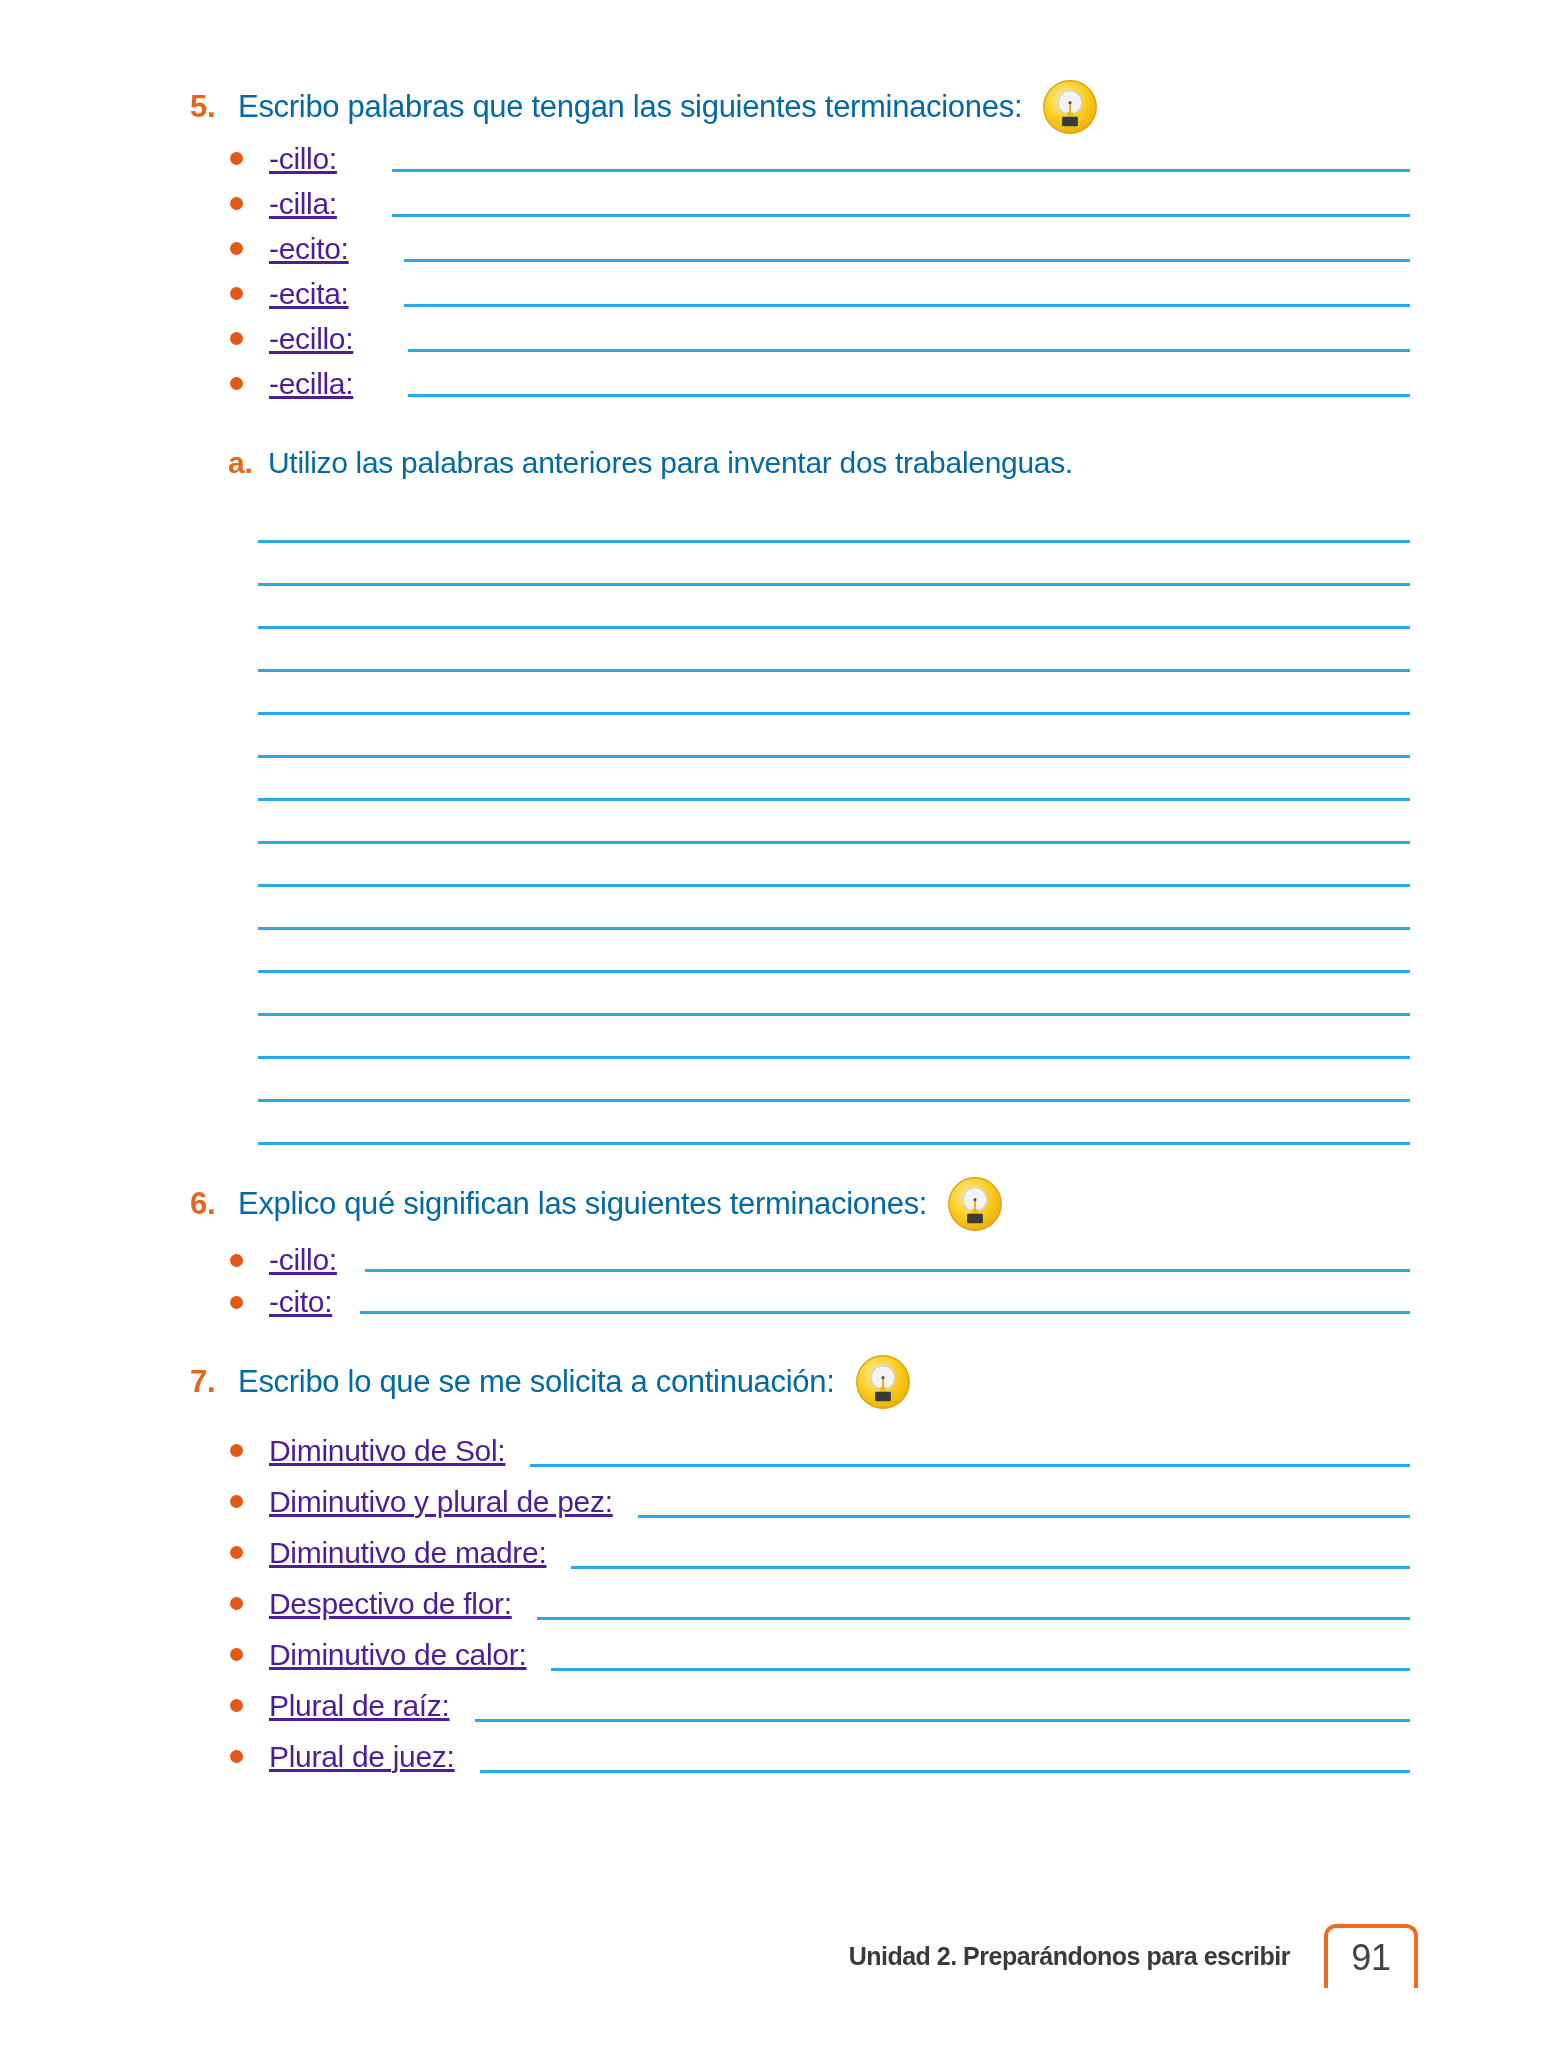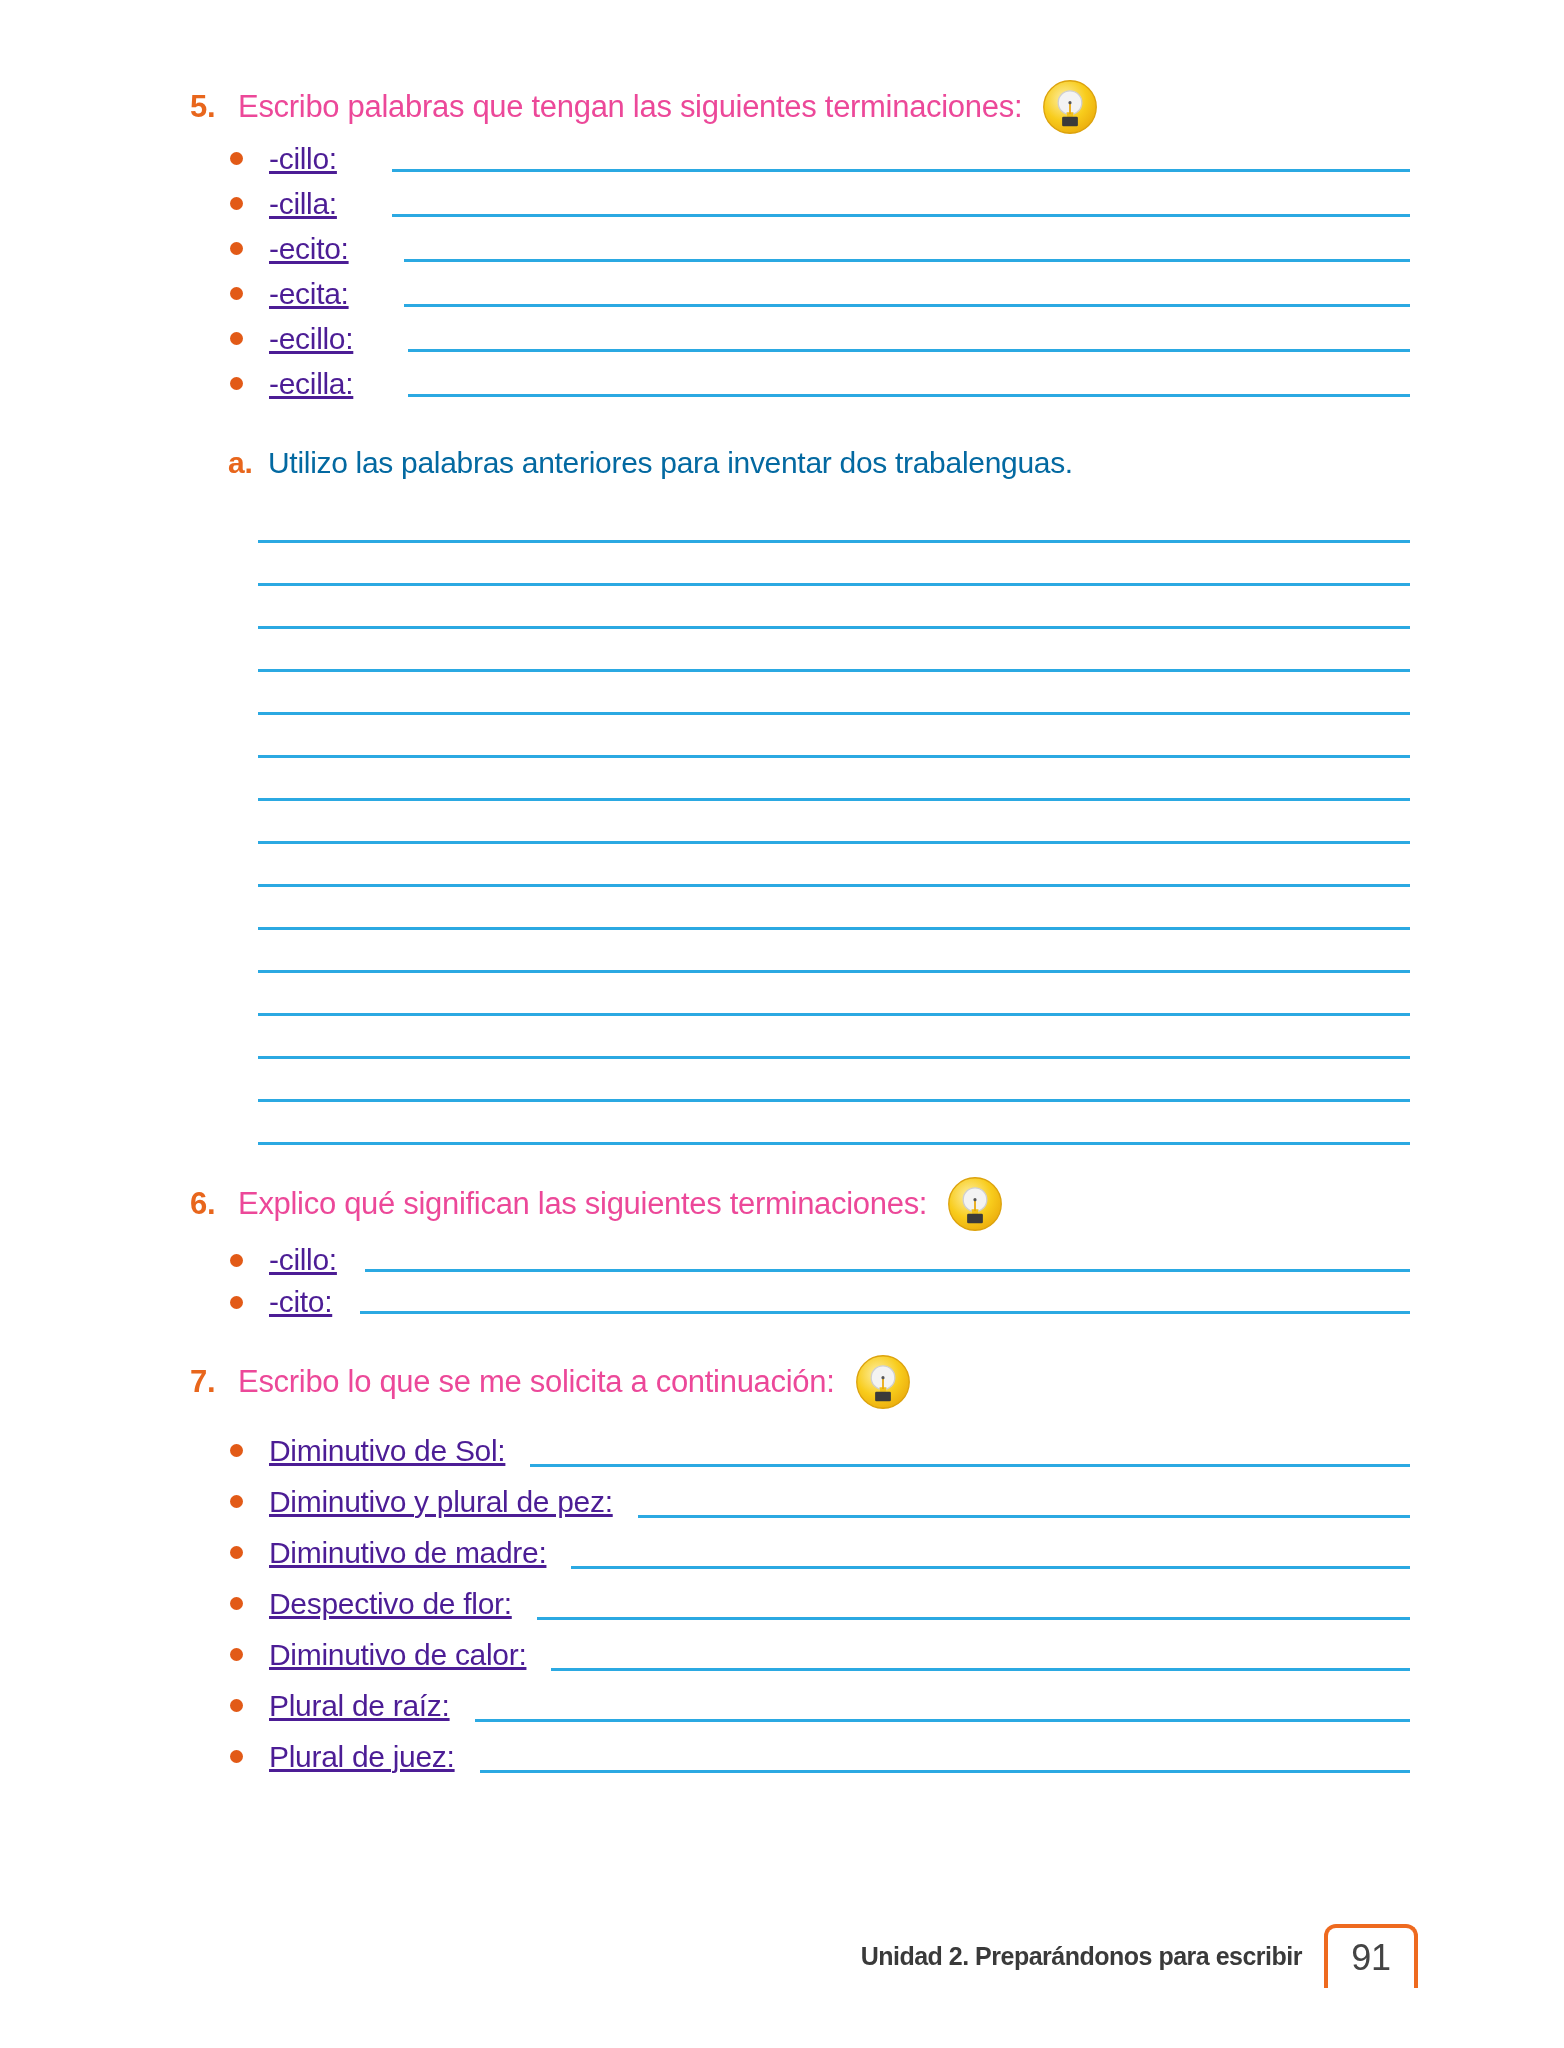--- a/index.html
+++ b/index.html
@@ -6,21 +6,21 @@
   body{
     width:1564px;height:2048px;position:relative;background:#ffffff;
     font-family:"Liberation Sans", sans-serif;color:#3a3a3a;
     letter-spacing:-0.3px;overflow:hidden;
   }
   .content{position:absolute;left:190px;top:78px;width:1220px;}
 
   
   .shead{display:flex;align-items:center;height:58px;}
   .snum{color:#e8661c;font-weight:bold;font-size:31px;width:48px;flex:0 0 auto;}
-  .stitle{font-size:31px;font-weight:500;color:#ec4899;}
+  .stitle{font-size:31px;font-weight:500;color:#0369a1;}
   .icon-bulb{width:56px;height:56px;margin-left:20px;flex:0 0 auto;}
   .icon-bulb svg{width:100%;height:100%;display:block;}
 
   
   .brow{display:flex;align-items:center;margin-left:40px;}
   .r45{height:45px;} .r42{height:42px;} .r51{height:51px;}
   .dot{width:13px;height:13px;border-radius:50%;background:#e25a17;margin-right:26px;flex:0 0 auto;}
   .blabel{font-size:30px;color:#4c1d95;white-space:nowrap;text-decoration:underline;}
   .bline{flex:1;height:0;border-bottom:3px solid #2ba9e2;align-self:flex-end;margin-bottom:9px;}
   .g55{margin-left:55px;} .g28{margin-left:28px;} .g25{margin-left:25px;}
@@ -34,21 +34,21 @@
   .wlines{margin-top:14px;margin-left:68px;}
   .wline{height:40px;border-bottom:3px solid #2ba9e2;}
 
   .mt30{margin-top:30px;} .mt14{margin-top:14px;} .mt6{margin-top:6px;}
 
   
   .footer{position:absolute;right:146px;top:1925px;display:flex;align-items:center;gap:22px;height:62px;}
   .funit{font-size:25px;font-weight:bold;color:#3a3a3a;letter-spacing:-0.5px;}
   .pagebox{
     width:86px;height:60px;border:4px solid #ee6a1f;border-bottom:none;
-    border-radius:12px 12px 0 0;display:flex;align-items:center;justify-content:center;
+    border-radius:12px 12px 0 0;display:flex;align-items:center;justify-content:center;margin-left:12px;
   }
   .pnum{font-size:36px;font-weight:500;color:#444;}
 </style>
 </head>
 <body>
 
 <svg width="0" height="0" style="position:absolute">
   <defs>
     <radialGradient id="bulbGrad" cx="40%" cy="35%" r="75%">
       <stop offset="0%" stop-color="#fdf0a8"></stop>

